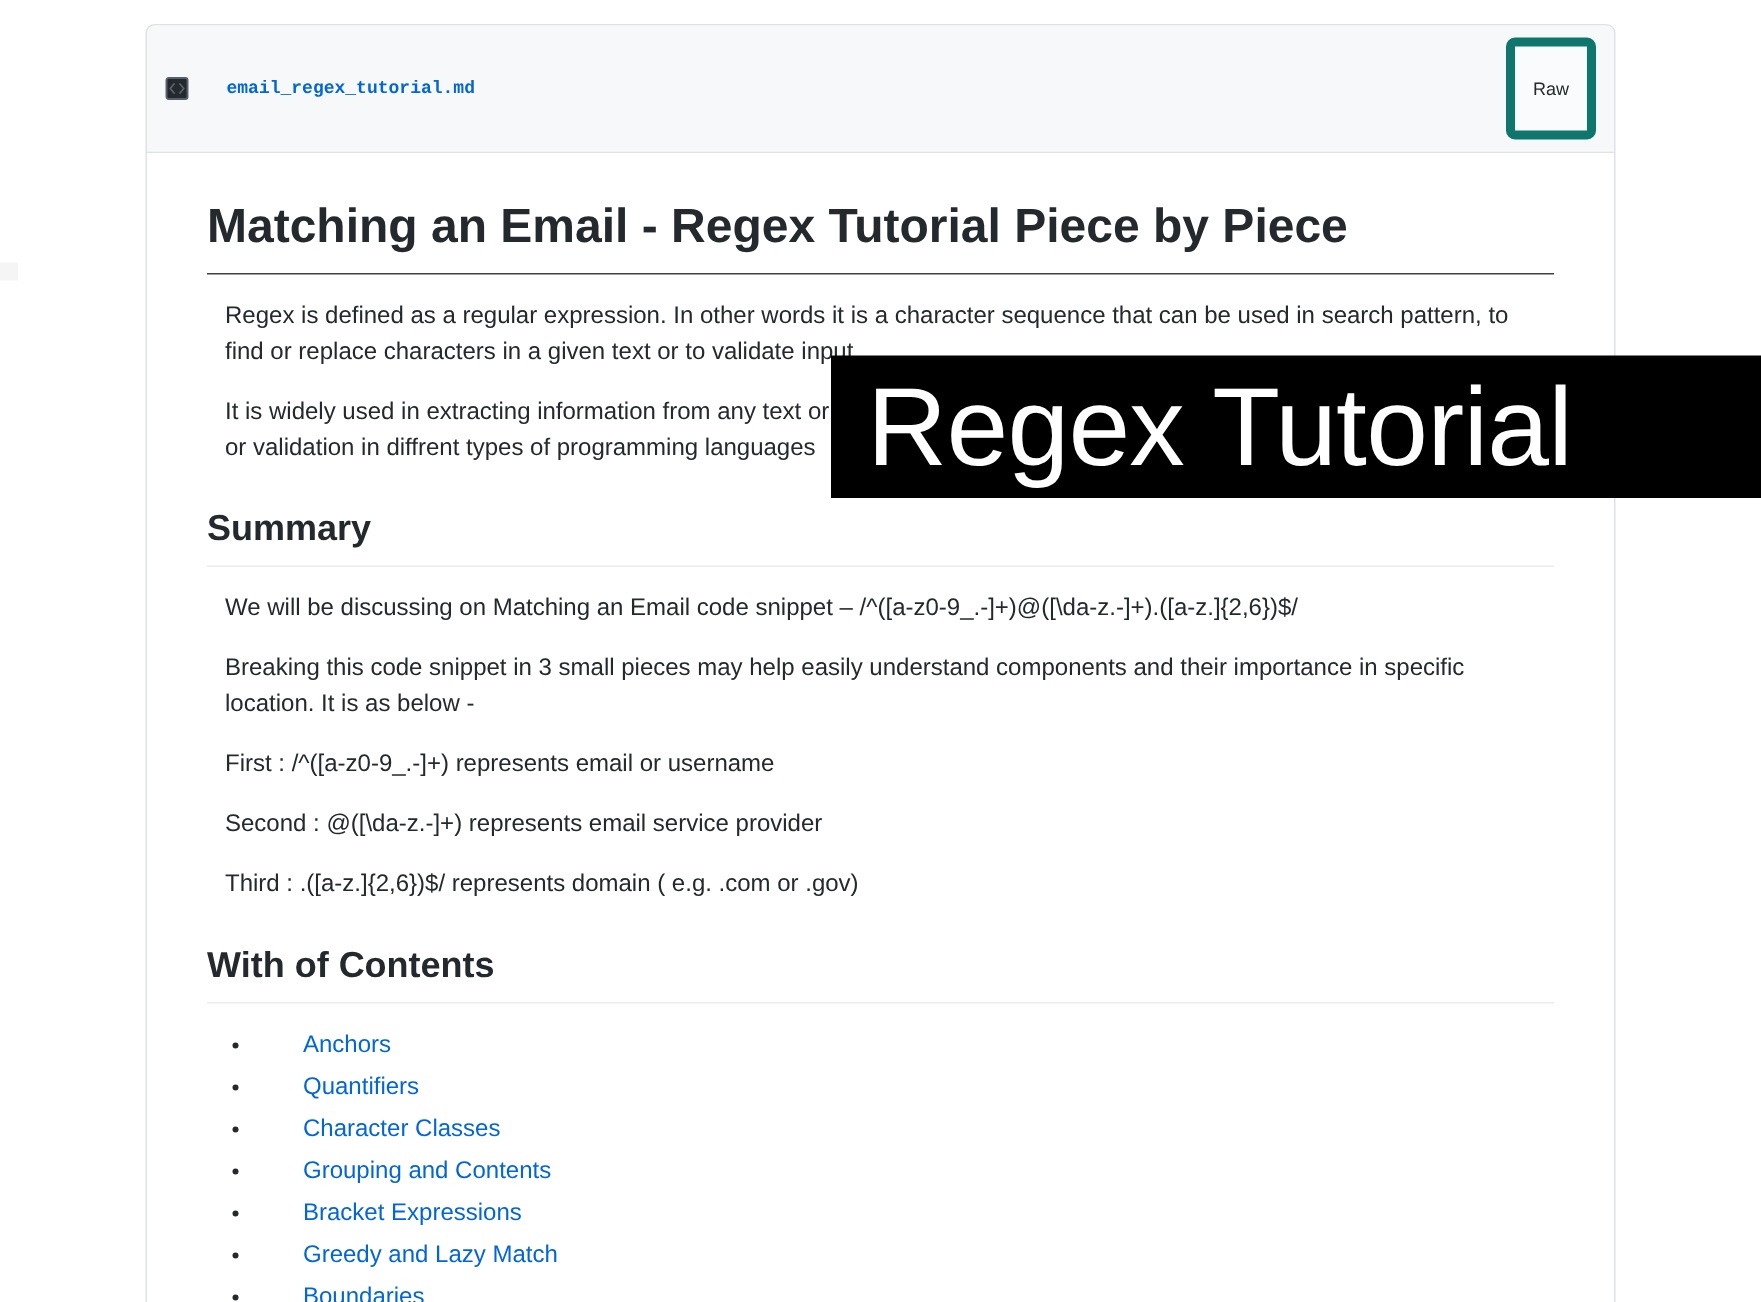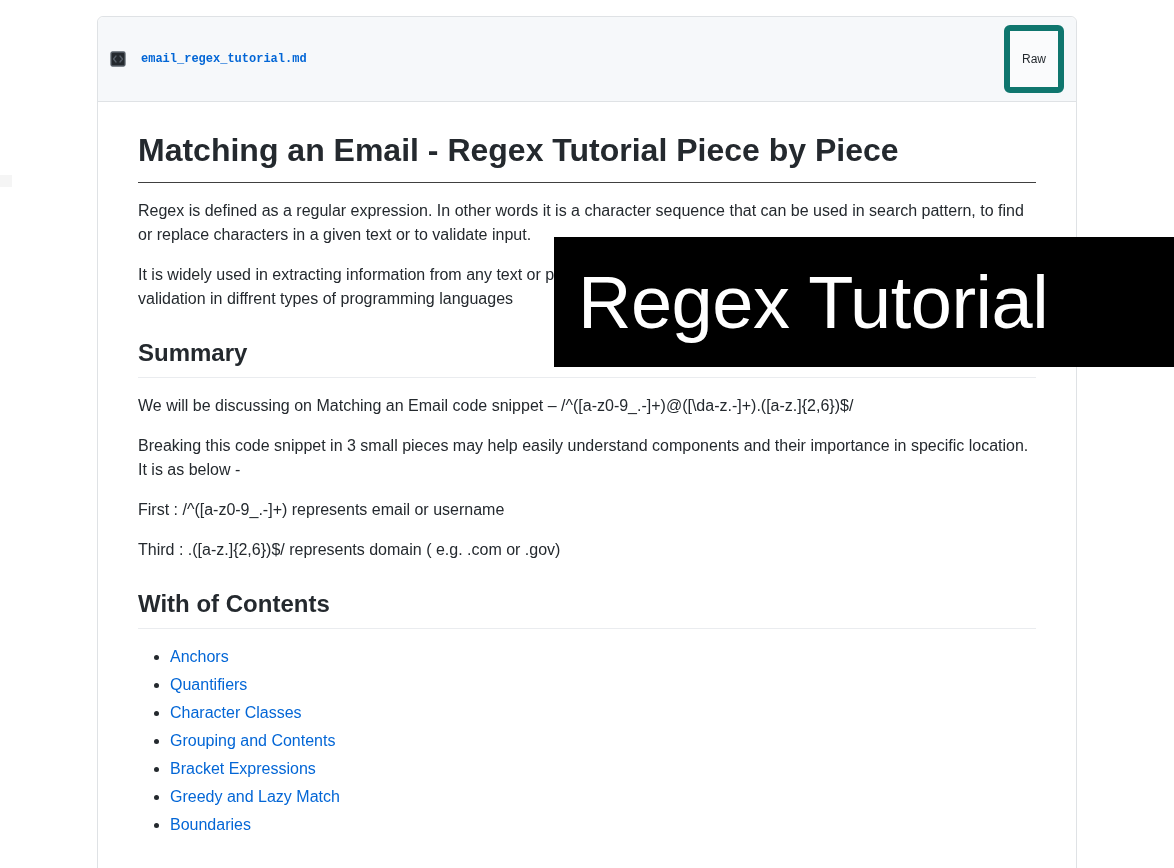--- a/index.html
+++ b/index.html
@@ -30,21 +30,21 @@
     align-items: center;
     justify-content: space-between;
     padding: 8px 12px;
     background: #f6f8fa;
     border-bottom: 1px solid #dfe2e5;
     border-radius: 6px 6px 0 0;
   }
   .file-left {
     display: flex;
     align-items: center;
-    gap: 15px;
+    gap: 25px;
   }
   .code-icon {
     width: 16px;
     height: 16px;
     fill: #24292e;
     stroke: #586069;
   }
   .filename {
     font-family: SFMono-Regular, Consolas, "Liberation Mono", Menlo, monospace;
     font-size: 12px;
@@ -76,39 +76,40 @@
     border-bottom: 1px solid #404040;
   }
   h2 {
     font-size: 24px;
     font-weight: 600;
     margin: 24px 0 16px;
     padding-bottom: 6px;
     border-bottom: 1px solid #eaecef;
   }
   p {
-    margin: 0 0 16px;
+    margin: 0 12px 16px;
   }
   ul {
     margin: 0 0 16px;
     padding-left: 32px;
   }
   li {
     margin: 4px 0;
   }
   a.toc-link {
     color: #0366d6;
     text-decoration: none;
+    margin-left: 32px;
   }
   .overlay {
     position: absolute;
     top: 237px;
     right: 0;
     width: 620px;
-    height: 130px;
+    height: 95px;
     background: #000000;
     color: #ffffff;
     font-size: 74px;
     font-weight: 400;
     display: flex;
     align-items: center;
     padding-left: 24px;
     letter-spacing: -0.5px;
   }
   .page-wrap {
@@ -140,20 +141,21 @@
 
     <div class="content">
       <h1>Matching an Email - Regex Tutorial Piece by Piece</h1>
       <p>Regex is defined as a regular expression. In other words it is a character sequence that can be used in search pattern, to find or replace characters in a given text or to validate input.</p>
       <p>It is widely used in extracting information from any text or piece of code. With Regex we can set pattern for matching strings or validation in diffrent types of programming languages</p>
 
       <h2>Summary</h2>
       <p>We will be discussing on Matching an Email code snippet – /^([a-z0-9_.-]+)@([\da-z.-]+).([a-z.]{2,6})$/</p>
       <p>Breaking this code snippet in 3 small pieces may help easily understand components and their importance in specific location. It is as below -</p>
       <p>First : /^([a-z0-9_.-]+) represents email or username</p>
+      <p>Second : @([\da-z.-]+) represents email service provider</p>
       <p>Third : .([a-z.]{2,6})$/ represents domain ( e.g. .com or .gov)</p>
 
       <h2>With of Contents</h2>
       <ul>
         <li><a class="toc-link">Anchors</a></li>
         <li><a class="toc-link">Quantifiers</a></li>
         <li><a class="toc-link">Character Classes</a></li>
         <li><a class="toc-link">Grouping and Contents</a></li>
         <li><a class="toc-link">Bracket Expressions</a></li>
         <li><a class="toc-link">Greedy and Lazy Match</a></li>

